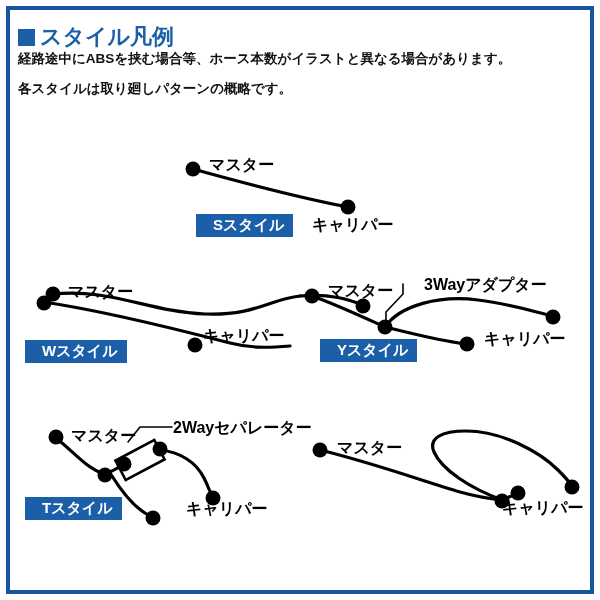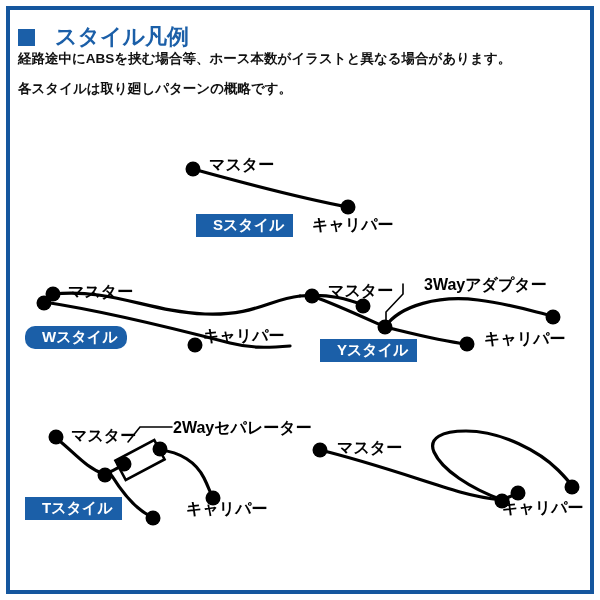--- a/index.html
+++ b/index.html
@@ -53,21 +53,21 @@
   
   .header {
     position: absolute;
     left: 18px;
     top: 26px;
     width: 564px;
   }
   .title-row {
     display: flex;
     align-items: center;
-    gap: 17px;
+    gap: 2px;
   }
   .title-bullet {
     display: inline-block;
     width: 17px;
     height: 17px;
     background: #1b5fa8;
     margin-right: 3px;
     flex: none;
   }
   .title-text {
@@ -161,21 +161,21 @@
         <circle cx="53" cy="294" r="7.5" fill="#000000"></circle>
         <circle cx="44" cy="303" r="7.5" fill="#000000"></circle>
         <circle cx="288" cy="322" r="7.5" fill="#000000" style="display:none"></circle>
         <circle cx="363" cy="306" r="7.5" fill="#000000"></circle>
         <circle cx="193" cy="345" r="7.5" fill="#000000" style="display:none"></circle>
         <circle cx="195" cy="345" r="7.5" fill="#000000"></circle>
       </svg>
     </div>
     <div class="dlabel" style="left:68px; top:284px;">マスター</div>
     <div class="dlabel" style="left:203px; top:328px;">キャリパー</div>
-    <div class="badge" style="left:25px; top:326px;border-radius:10px;">Wスタイル</div>
+    <div class="badge" style="left:25px; top:340px;">Wスタイル</div>
 
     <div class="panel" style="left:0px; top:0px; width:600px; height:600px;">
       <svg width="600" height="600" viewBox="0 0 600 600">
 
         <path d="M 403,284 L 403,294 L 386,312 L 386,322" fill="none" stroke="#000000" stroke-width="1.6" stroke-linecap="round"></path>
 
         <path d="M 312,296 C 335,304 365,318 385,327" fill="none" stroke="#000000" stroke-width="3.2" stroke-linecap="round"></path>
 
         <path d="M 385,327 C 400,305 440,295 478,300 C 510,304 535,312 553,316" fill="none" stroke="#000000" stroke-width="3.2" stroke-linecap="round"></path>
 

